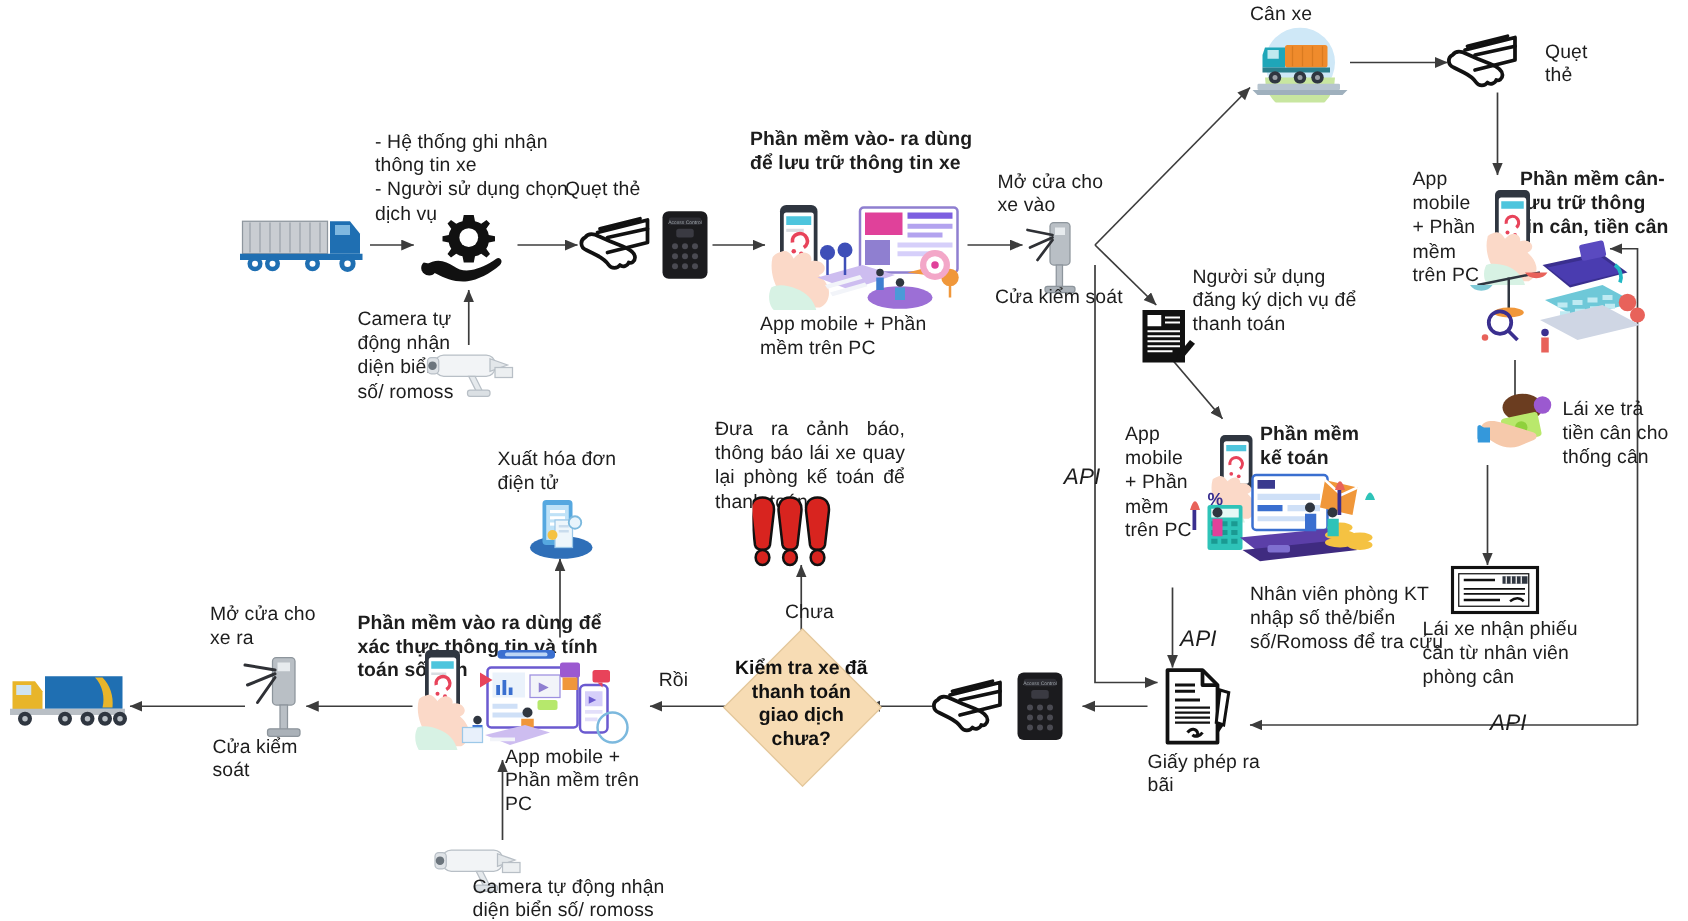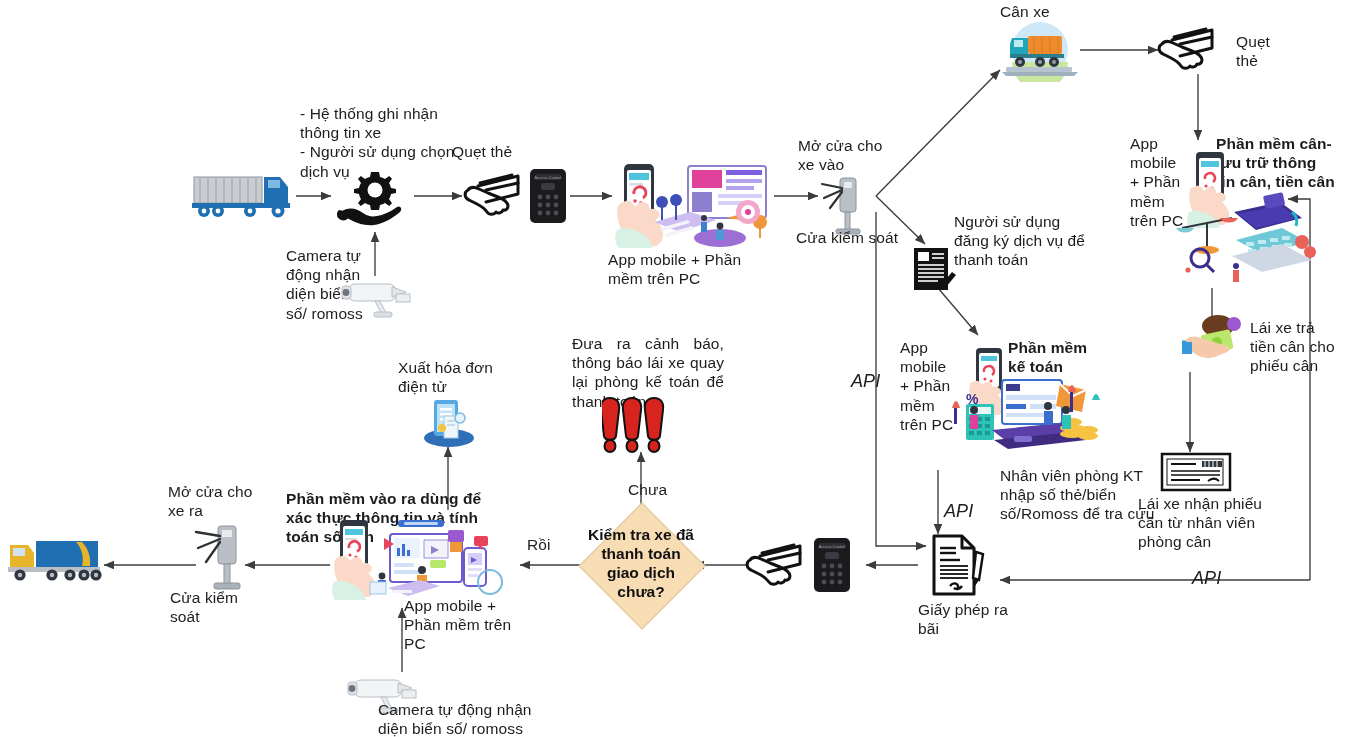--- a/index.html
+++ b/index.html
@@ -197,20 +197,21 @@
         <circle cx="14" cy="38" r="2.4"></circle>
           <circle cx="22" cy="38" r="2.4"></circle>
           <circle cx="30" cy="38" r="2.4"></circle>
         <circle cx="14" cy="46" r="2.4"></circle>
           <circle cx="22" cy="46" r="2.4"></circle>
           <circle cx="30" cy="46" r="2.4"></circle>
       </g>
     </svg>
   </div>
 
+  <div class="lbl bold ctr" style="left:600px;top:102px;width:190px;">Phần mềm vào- ra dùng để lưu trữ thông tin xe</div>
   <div class="node" style="left:608px;top:160px;width:170px;height:90px;">
     <svg viewBox="0 0 170 90" width="170" height="90">
 
       <rect x="16" y="4" width="30" height="52" rx="5" fill="#2f3640"></rect>
       <rect x="19" y="10" width="24" height="40" rx="2" fill="#ffffff"></rect>
       <rect x="21" y="13" width="20" height="7" fill="#4ec5dd"></rect>
       <rect x="21" y="23" width="14" height="2.5" fill="#d8dde2"></rect>
       <path d="M26 34 a6 6 0 1 1 9 4" fill="none" stroke="#e8435a" stroke-width="3"></path>
       <circle cx="27" cy="41" r="1.8" fill="#e8435a"></circle>
         <circle cx="33" cy="43" r="1.8" fill="#e8435a"></circle>
@@ -363,21 +364,21 @@
     <svg viewBox="0 0 74 54" width="74" height="54">
       <ellipse cx="36" cy="14" rx="16" ry="11" fill="#6b3d20"></ellipse>
       <circle cx="52" cy="12" r="7" fill="#9b59d0"></circle>
       <rect x="20" y="20" width="30" height="20" rx="3" fill="#b9e86c" transform="rotate(-12 35 30)"></rect>
       <circle cx="35" cy="30" r="5" fill="#8fd13c"></circle>
       <path d="M6 26 c-4 2-5 8-1 11 l10 6 c5 3 12 4 18 2 l12-5 c3-1 3-5 0-6 l-26-8 c-4-1-9-2-13 0z" fill="#f6c9ab"></path>
       <path d="M2 28 c-4 1-6 6-3 10 c2 3 6 3 8 1 l2-6z" fill="#3498db"></path>
       <path d="M0 30 h10 v12 h-10z" fill="#3498db"></path>
     </svg>
   </div>
-  <div class="lbl left" style="left:1250px;top:318px;width:94px;">Lái xe trả tiền cân cho phiếu cân</div>
+  <div class="lbl left" style="left:1250px;top:318px;width:94px;">Lái xe trả tiền cân cho thống cân</div>
 
   <div class="node" style="left:1160px;top:452px;width:72px;height:40px;">
     <svg viewBox="0 0 72 40" width="72" height="40">
       <rect x="2" y="2" width="68" height="36" fill="#ffffff" stroke="#111" stroke-width="2.5"></rect>
       <rect x="7" y="7" width="56" height="26" fill="none" stroke="#111" stroke-width="1"></rect>
       <line x1="11" y1="12" x2="36" y2="12" stroke="#111" stroke-width="2"></line>
       <rect x="42" y="9" width="20" height="6" fill="#2f3640"></rect>
       <g stroke="#fff" stroke-width="1">
         <line x1="45" y1="9" x2="45" y2="15"></line>
           <line x1="49" y1="9" x2="49" y2="15"></line>

